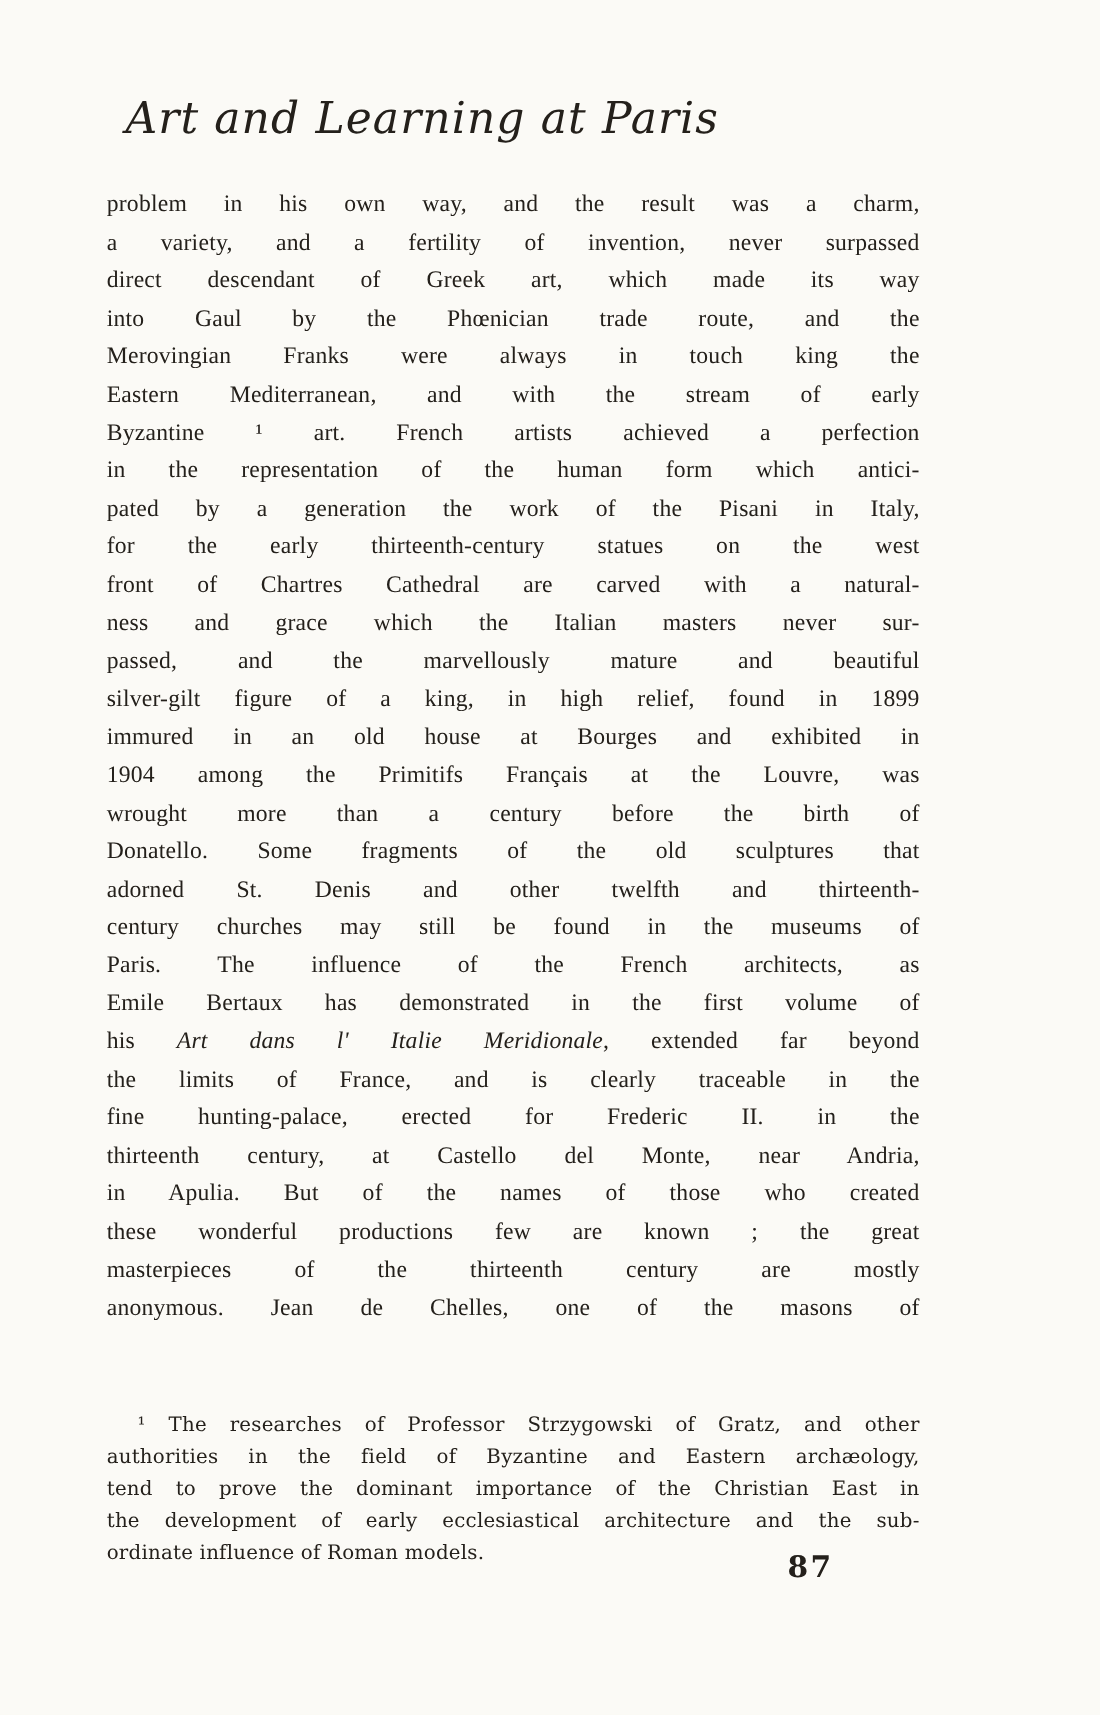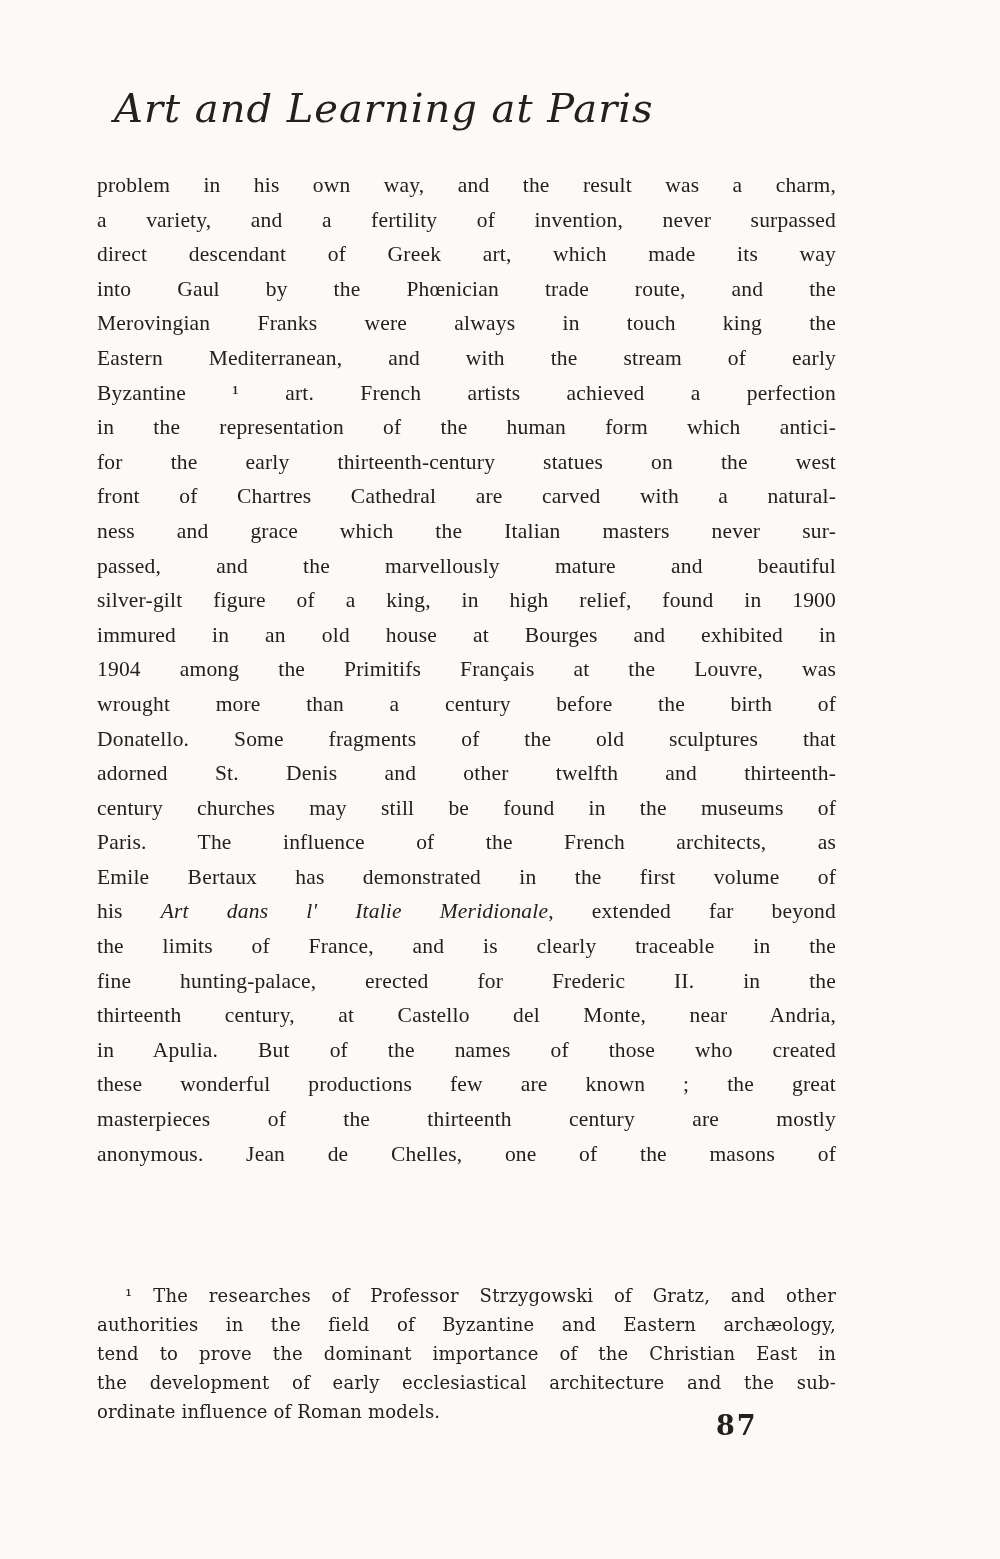--- a/index.html
+++ b/index.html
@@ -69,25 +69,26 @@
   <h1 class="title">Art and Learning at Paris</h1>
   <div class="body-text">
       <div class="line"><span>problem in his own way, and the result was a charm,</span></div>
       <div class="line"><span>a variety, and a fertility of invention, never surpassed</span></div>
       <div class="line"><span>direct descendant of Greek art, which made its way</span></div>
       <div class="line"><span>into Gaul by the Phœnician trade route, and the</span></div>
       <div class="line"><span>Merovingian Franks were always in touch king the</span></div>
       <div class="line"><span>Eastern Mediterranean, and with the stream of early</span></div>
       <div class="line"><span>Byzantine ¹ art.  French artists achieved a perfection</span></div>
       <div class="line"><span>in the representation of the human form which antici-</span></div>
+      <div class="line"><span>pated by a generation the work of the Pisani in Italy,</span></div>
       <div class="line"><span>for the early thirteenth-century statues on the west</span></div>
       <div class="line"><span>front of Chartres Cathedral are carved with a natural-</span></div>
       <div class="line"><span>ness and grace which the Italian masters never sur-</span></div>
       <div class="line"><span>passed, and the marvellously mature and beautiful</span></div>
-      <div class="line"><span>silver-gilt figure of a king, in high relief, found in 1900</span></div>
+      <div class="line"><span>silver-gilt figure of a king, in high relief, found in 1899</span></div>
       <div class="line"><span>immured in an old house at Bourges and exhibited in</span></div>
       <div class="line"><span>1904 among the Primitifs Français at the Louvre, was</span></div>
       <div class="line"><span>wrought more than a century before the birth of</span></div>
       <div class="line"><span>Donatello.  Some fragments of the old sculptures that</span></div>
       <div class="line"><span>adorned St. Denis and other twelfth and thirteenth-</span></div>
       <div class="line"><span>century churches may still be found in the museums of</span></div>
       <div class="line"><span>Paris.  The influence of the French architects, as</span></div>
       <div class="line"><span>Emile Bertaux has demonstrated in the first volume of</span></div>
       <div class="line"><span>his </span><span class="it">Art dans l' Italie Meridionale</span><span>, extended far beyond</span></div>
       <div class="line"><span>the limits of France, and is clearly traceable in the</span></div>

